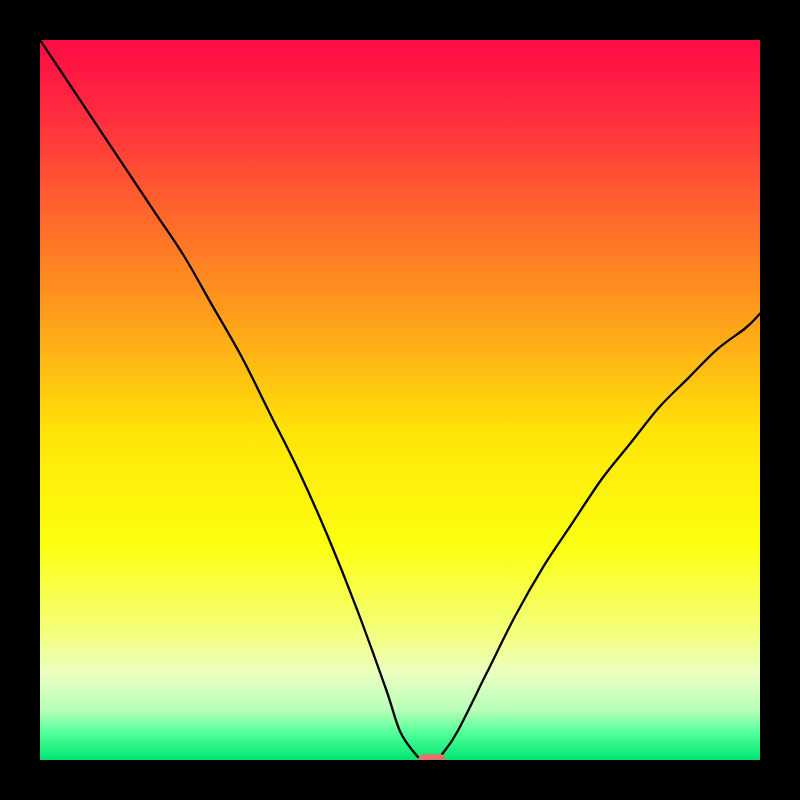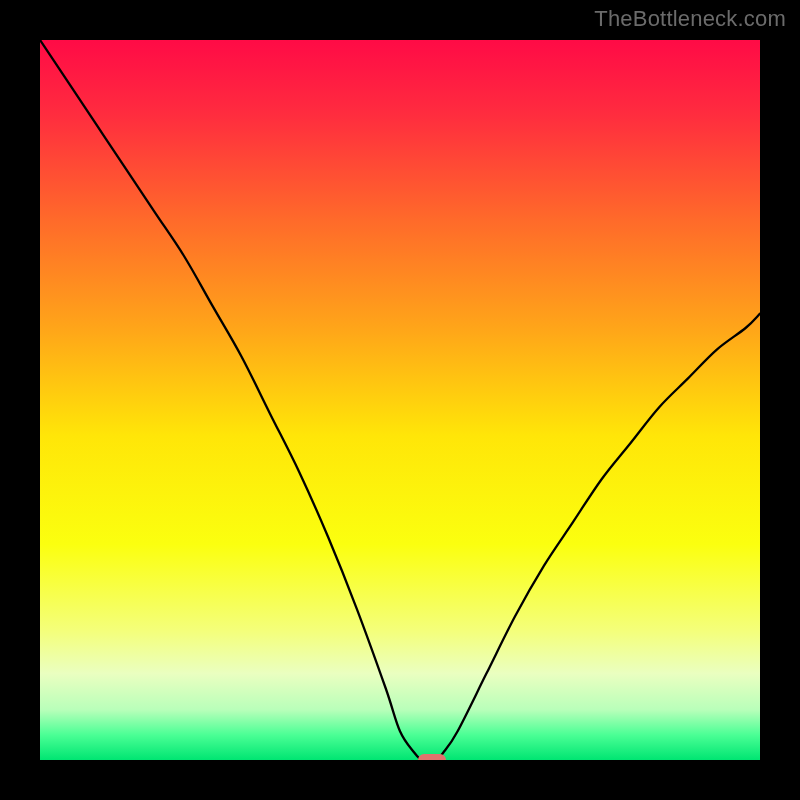--- a/index.html
+++ b/index.html
@@ -53,21 +53,20 @@
     color: #6b6b6b;
     font-size: 22px;
     letter-spacing: 0.2px;
     user-select: none;
   }
 </style>
 </head>
 <body>
 
 <div class="frame">
-  <div class="watermark">TheBottleneck.com</div>
   <div class="plot">
     <svg class="gradient-bg" viewBox="0 0 720 720" preserveAspectRatio="none">
       <defs>
         <linearGradient id="bg-grad" x1="0" y1="0" x2="0" y2="1">
             <stop offset="0%" stop-color="#ff0b46"></stop>
             <stop offset="10%" stop-color="#ff2b3f"></stop>
             <stop offset="25%" stop-color="#ff6a2a"></stop>
             <stop offset="40%" stop-color="#ffa519"></stop>
             <stop offset="55.00000000000001%" stop-color="#ffe608"></stop>
             <stop offset="70%" stop-color="#fbff0f"></stop>

